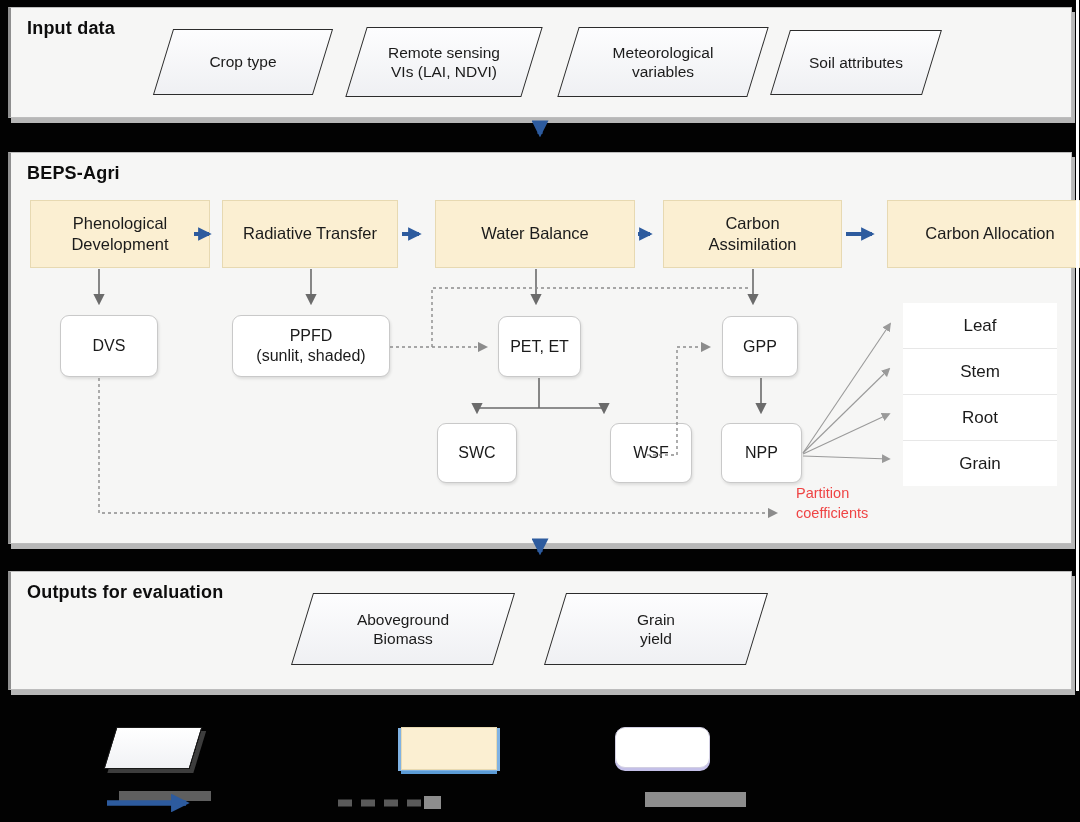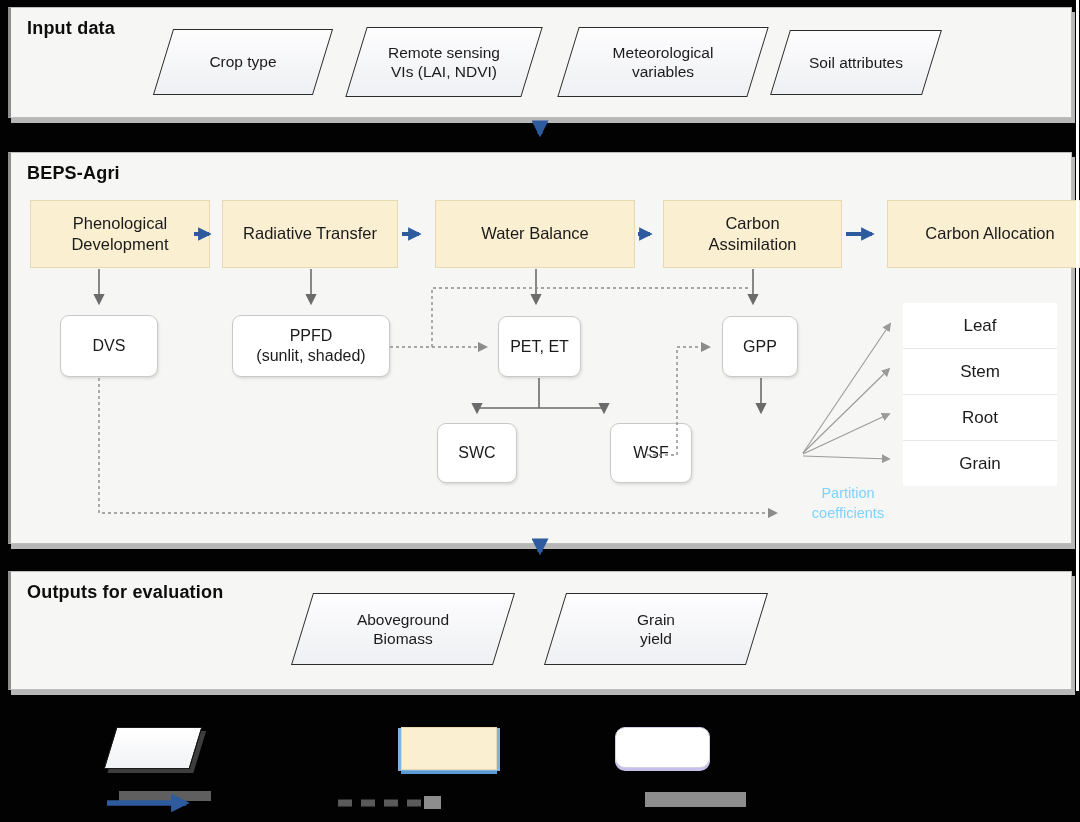--- a/index.html
+++ b/index.html
@@ -30,22 +30,22 @@
        box-shadow:1px 2px 3px rgba(0,0,0,0.10);box-sizing:border-box;
        display:flex;align-items:center;justify-content:center;text-align:center;
        font-size:16px;line-height:1.25;white-space:pre-line;}
 
   
   .pools{position:absolute;left:903px;top:303px;width:154px;background:#fff;}
   .pool-row{height:45px;display:flex;align-items:center;justify-content:center;
             font-size:17px;border-bottom:1px solid #e7e7e7;background:#fff;}
   .pool-row:last-child{border-bottom:none;}
 
-  .partition{position:absolute;left:796px;top:483px;width:104px;text-align:center;
-             font-size:14.5px;line-height:1.4;white-space:pre-line;color:#7dd3fc;}
+  .partition{position:absolute;left:796px;top:483px;width:104px;text-align:left;
+             font-size:14.5px;line-height:1.4;white-space:pre-line;color:#ef4444;}
 
   svg.overlay{position:absolute;left:0;top:0;pointer-events:none;}
 
   
   .lg-shape{position:absolute;box-sizing:border-box;}
   .lg-par{background:linear-gradient(180deg,#ffffff,#f1f2f5);border:1.5px solid #191919;
           transform:skewX(-17deg);box-shadow:5px 4px 0 #3d3d3d;}
   .lg-mod{background:#fbefd2;border:1px solid #e7d9b2;
           box-shadow:-3px 1px 0 #7fb2e3,3px 1px 0 #7fb2e3,0 4px 0 #5b9bd5;}
   .lg-var{background:#fff;border:1px solid #d2cfe2;border-radius:10px;
@@ -90,20 +90,21 @@
 Assimilation</div>
   <div class="mod" style="left:887px;top:200px;width:206px;height:68px;text-align:center;">Carbon Allocation</div>
 
   <div class="var" style="left:60px;top:315px;width:98px;height:62px;text-align:right;">DVS</div>
   <div class="var" style="left:232px;top:315px;width:158px;height:62px;">PPFD
 (sunlit, shaded)</div>
   <div class="var" style="left:498px;top:316px;width:83px;height:61px;">PET, ET</div>
   <div class="var" style="left:722px;top:316px;width:76px;height:61px;">GPP</div>
   <div class="var" style="left:437px;top:423px;width:80px;height:60px;">SWC</div>
   <div class="var" style="left:565px;top:423px;width:82px;height:60px;margin-left:45px;">WSF</div>
+  <div class="var" style="left:721px;top:423px;width:81px;height:60px;">NPP</div>
 
   <div class="pools">
     <div class="pool-row">Leaf</div>
     <div class="pool-row">Stem</div>
     <div class="pool-row">Root</div>
     <div class="pool-row">Grain</div>
   </div>
 
   <div class="partition">Partition
 coefficients</div>

